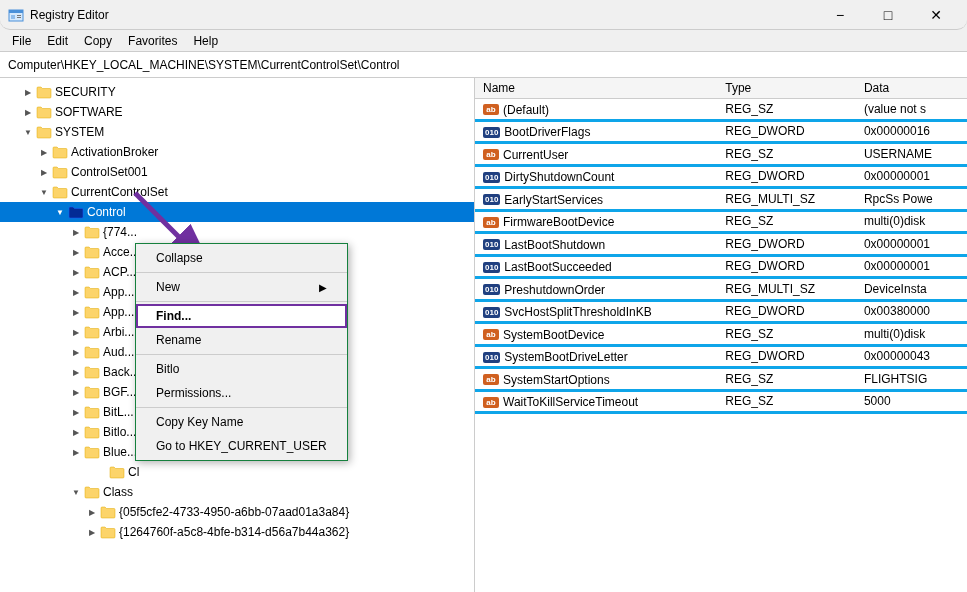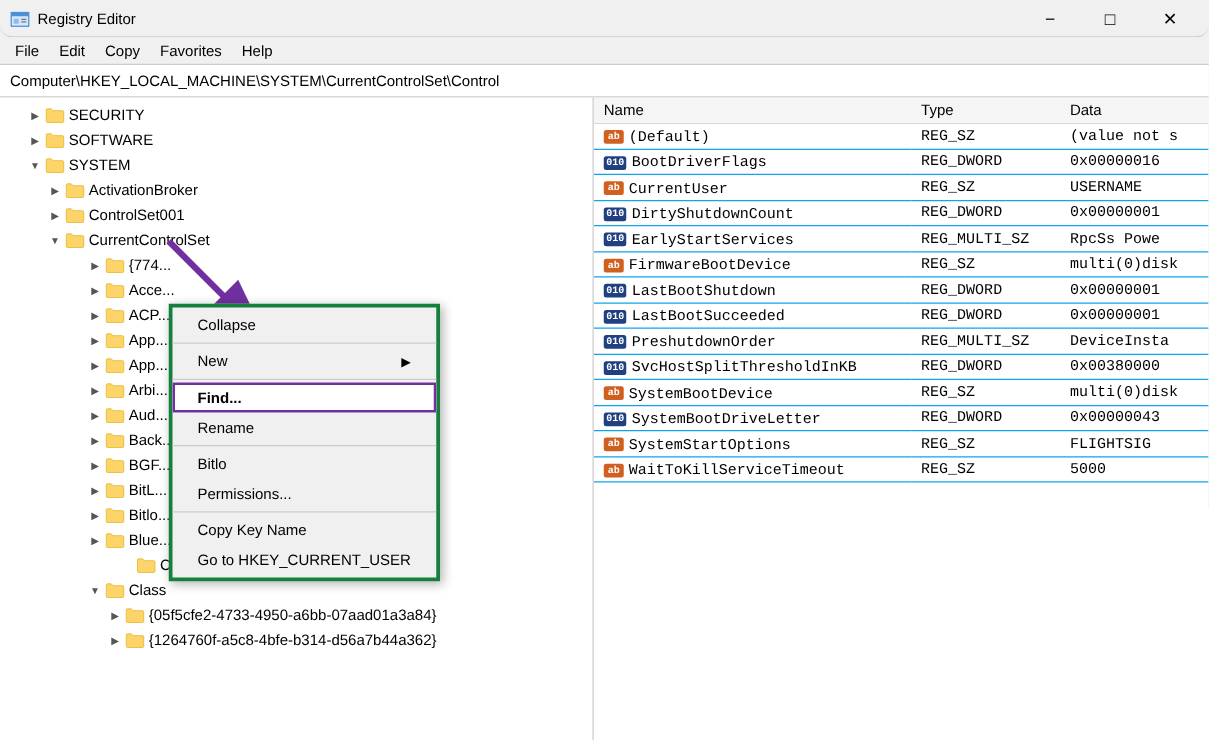--- a/index.html
+++ b/index.html
@@ -127,21 +127,21 @@
     .tree-label {
       font-size: 12px;
     }
 
     
     .context-menu {
       position: absolute;
       left: 135px;
       top: 165px;
       background: #f0f0f0;
-      border: 3px solid #15803d;
+      border: 1px solid #15803d;
       box-shadow: 2px 2px 8px rgba(0,0,0,0.3);
       z-index: 100;
       min-width: 200px;
       padding: 2px 0;
     }
     .ctx-item {
       padding: 5px 20px;
       cursor: pointer;
       font-size: 12px;
       display: flex;
@@ -180,23 +180,22 @@
       padding: 3px 8px;
       border-bottom: 1px solid #ccc;
       background: #f5f5f5;
       font-weight: normal;
       position: sticky;
       top: 0;
     }
     .right-table tbody td {
       padding: 2px 8px;
       height: 20px;
-      border-bottom: 1px solid #0ea5e9;
+      border-bottom: 3px solid #0ea5e9;
       white-space: nowrap;
-      font-family: Liberation Mono, monospace;
     }
     .reg-icon {
       display: inline-flex;
       align-items: center;
       gap: 4px;
     }
     .reg-icon-ab {
       display: inline-block;
       background: #d06020;
       color: white;
@@ -308,20 +307,27 @@
       </div>
 
       <div class="tree-item" style="padding-left: 36px;">
         <span class="tree-expand expanded"></span>
         <svg class="folder-icon" viewBox="0 0 16 14">
             <path d="M1 3 Q1 2 2 2 L5 2 L6.5 3.5 L14 3.5 Q15 3.5 15 4.5 L15 12 Q15 13 14 13 L2 13 Q1 13 1 12 Z" fill="#fcd46a" stroke="#e0a800" stroke-width="0.5"></path>
           </svg>
         <span class="tree-label">CurrentControlSet</span>
       </div>
 
+      <div class="tree-item selected" style="padding-left: 52px;">
+        <span class="tree-expand expanded" style="color:white;"></span>
+        <svg class="folder-icon" viewBox="0 0 16 14">
+            <path d="M1 3 Q1 2 2 2 L5 2 L6.5 3.5 L14 3.5 Q15 3.5 15 4.5 L15 12 Q15 13 14 13 L2 13 Q1 13 1 12 Z" fill="#fcd46a" stroke="#e0a800" stroke-width="0.5"></path>
+          </svg>
+        <span class="tree-label">Control</span>
+      </div>
 
       <div class="tree-item" style="padding-left: 68px;">
         <span class="tree-expand collapsed"></span>
         <svg class="folder-icon" viewBox="0 0 16 14">
             <path d="M1 3 Q1 2 2 2 L5 2 L6.5 3.5 L14 3.5 Q15 3.5 15 4.5 L15 12 Q15 13 14 13 L2 13 Q1 13 1 12 Z" fill="#fcd46a" stroke="#e0a800" stroke-width="0.5"></path>
           </svg>
         <span class="tree-label">{774...</span>
       </div>
 
       <div class="tree-item" style="padding-left: 68px;">

